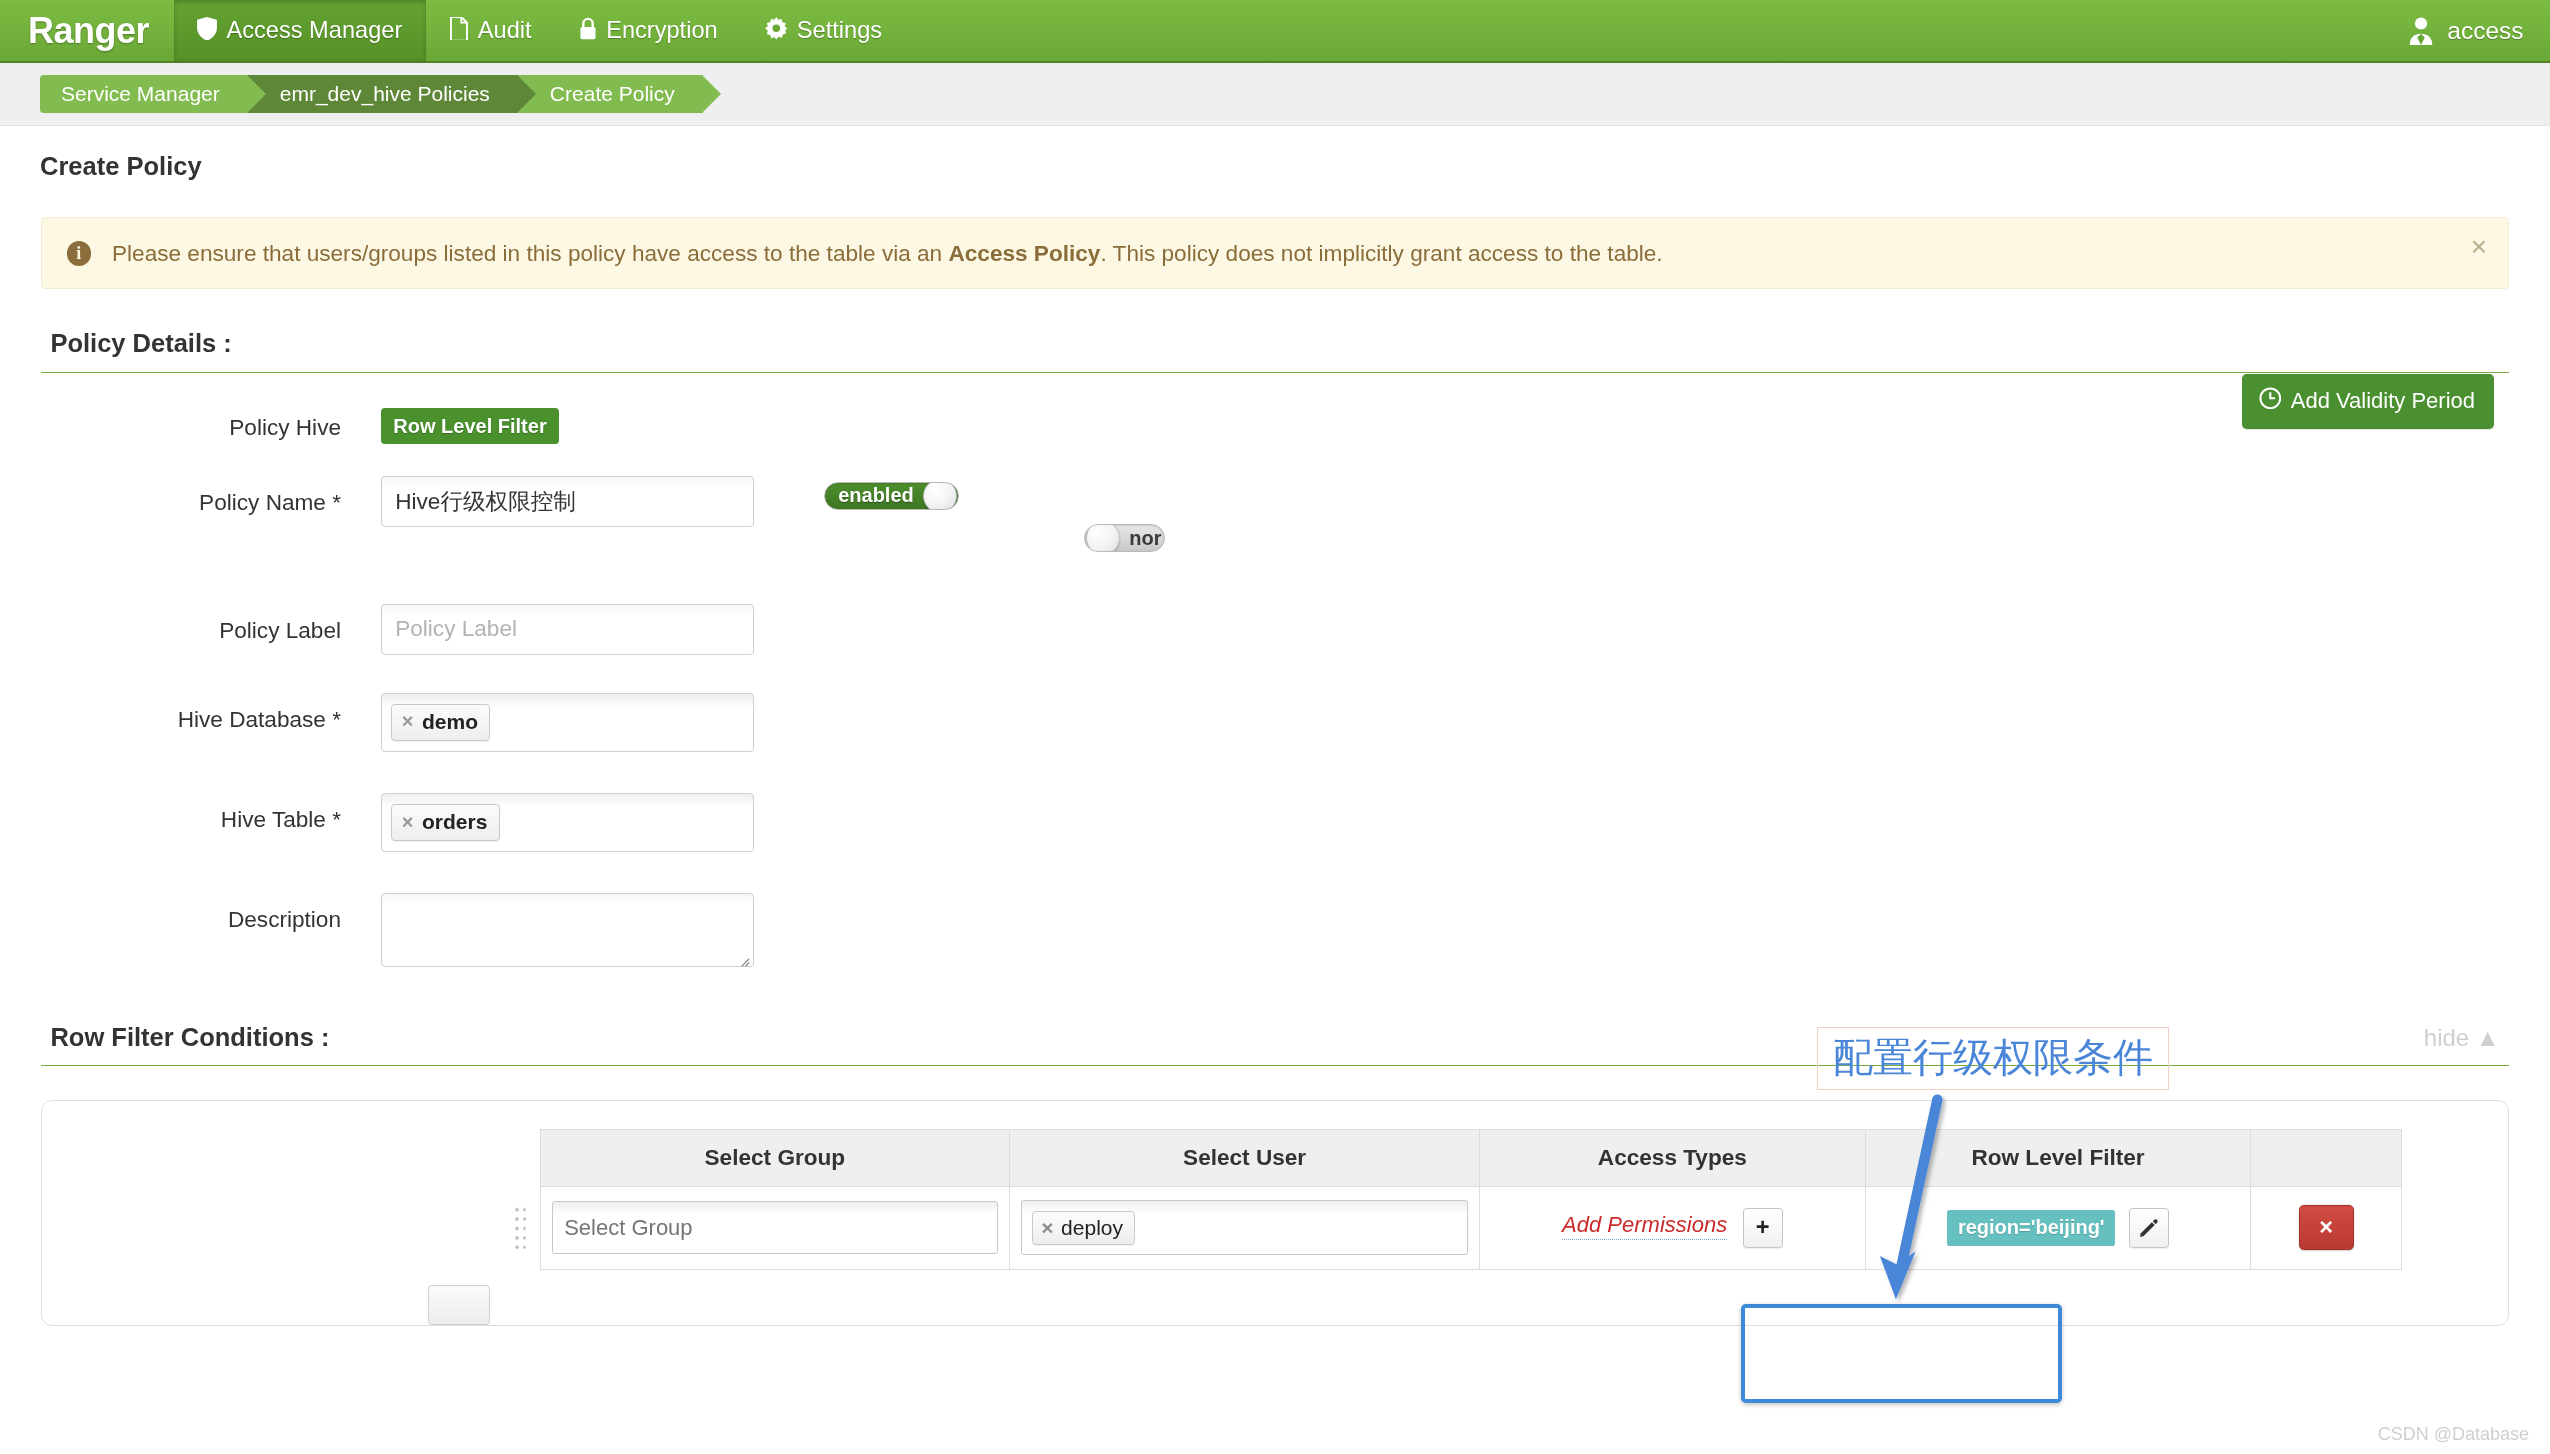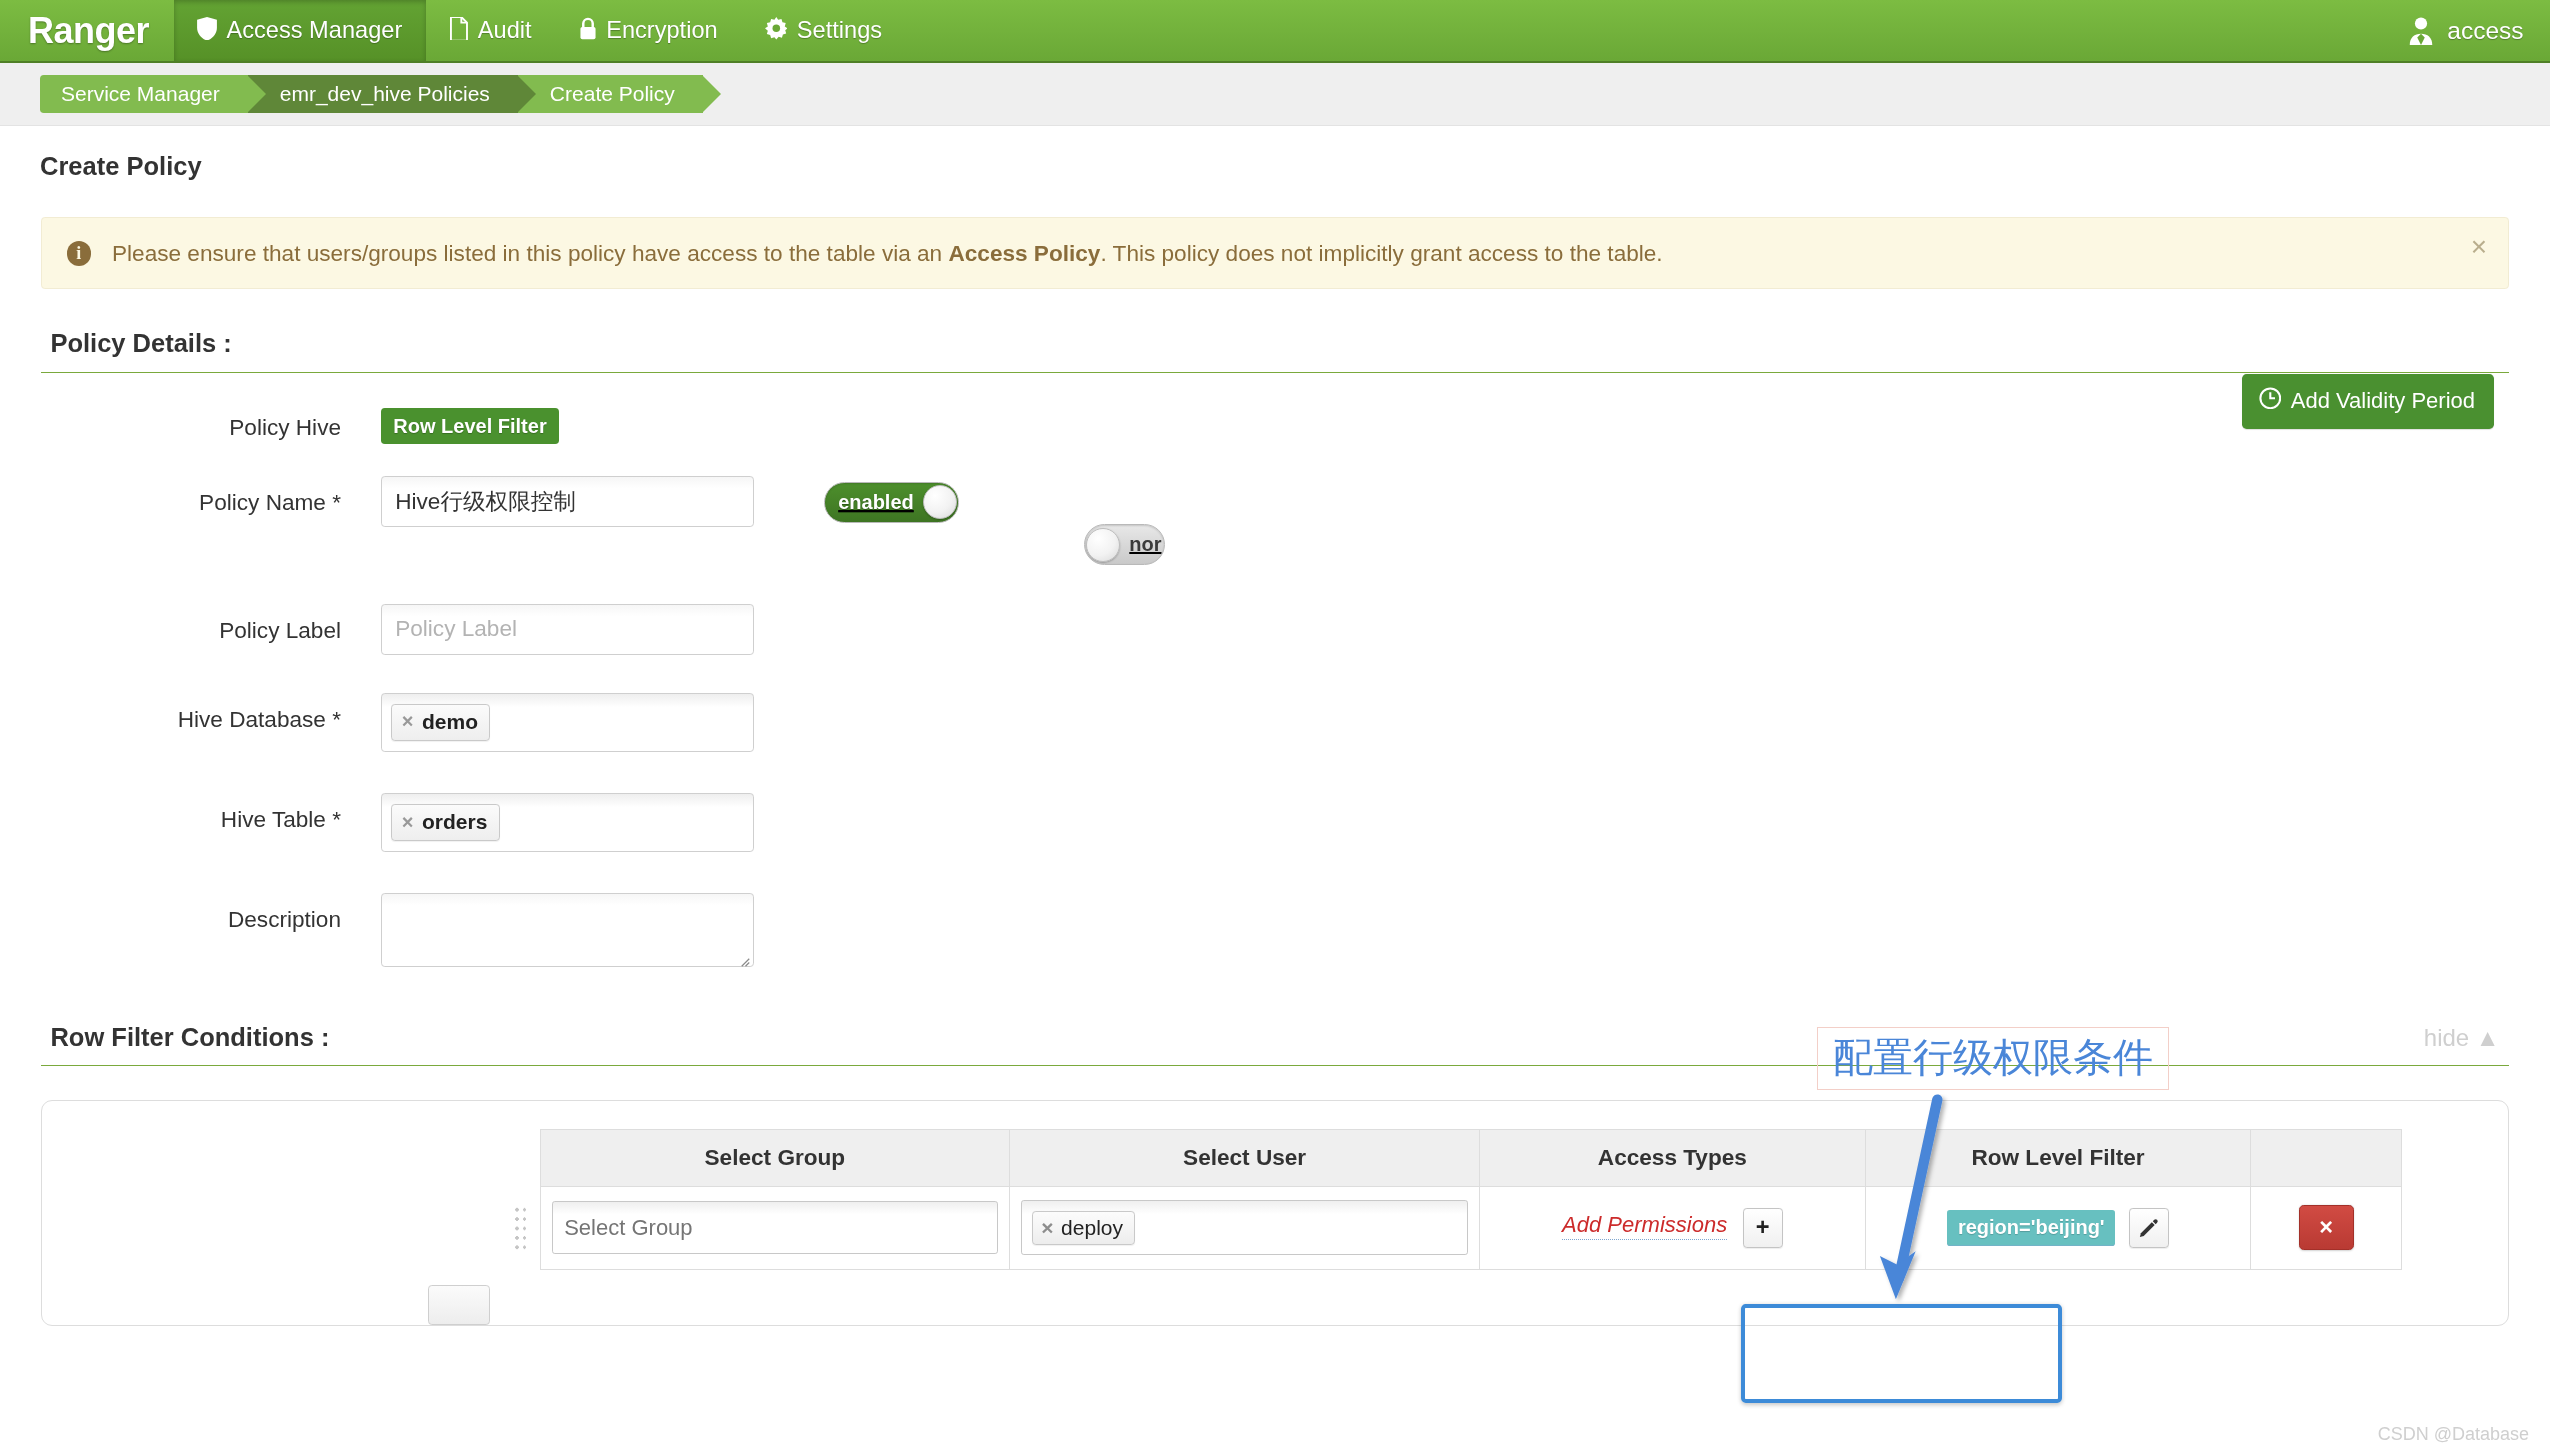--- a/index.html
+++ b/index.html
@@ -221,29 +221,28 @@
   .txtarea-wrap { position:relative; width:373px; }
   .grip {
     position:absolute; right:3.8px; bottom:2.8px;
     width:13.2px; height:13.2px; pointer-events:none;
     color:#888; font-size:14px; line-height:1;
   }
 
   
   .toggle {
     position:relative;
-    height: 41px;
+    height: 28px;
     border-radius: 21px;
     display:inline-flex; align-items:center;
     border: 0.9px solid #b9b9b9;
     box-shadow: inset 0 0.9px 1.9px rgba(0,0,0,.15), 0 0.9px 0 rgba(255,255,255,.6);
     overflow:hidden;
     cursor:pointer;
     user-select:none;
-    text-decoration:underline;
   }
   .toggle .knob {
     width: 34px; height:34px; border-radius:50%;
     background: radial-gradient(circle at 35% 30%, #ffffff 0%, #f2f2f2 55%, #d8d8d8 100%);
     border:0.9px solid #bdbdbd;
     box-shadow: 0 0.9px 1.9px rgba(0,0,0,.25);
     flex:0 0 34px;
   }
   .toggle .tlabel {
     font-size: 20px; font-weight:bold;

